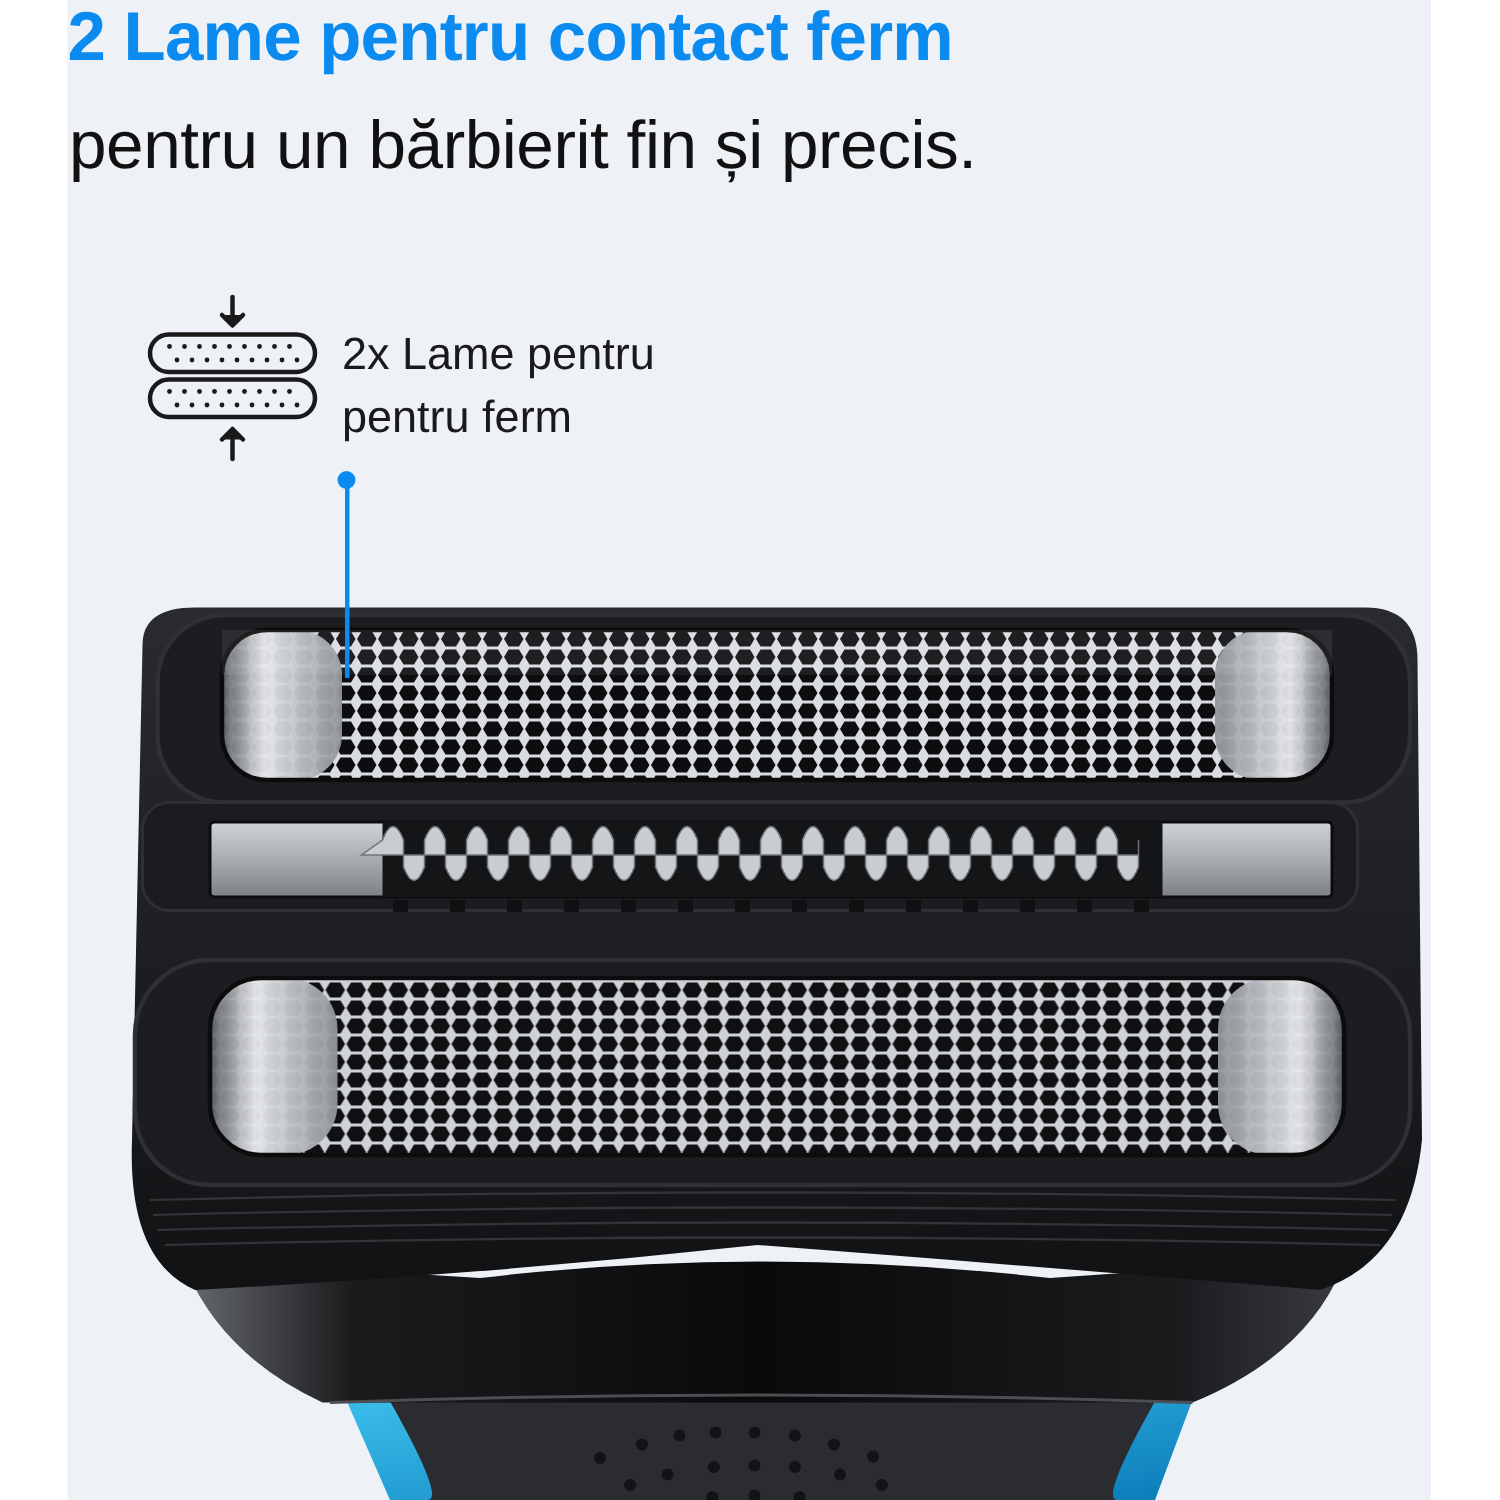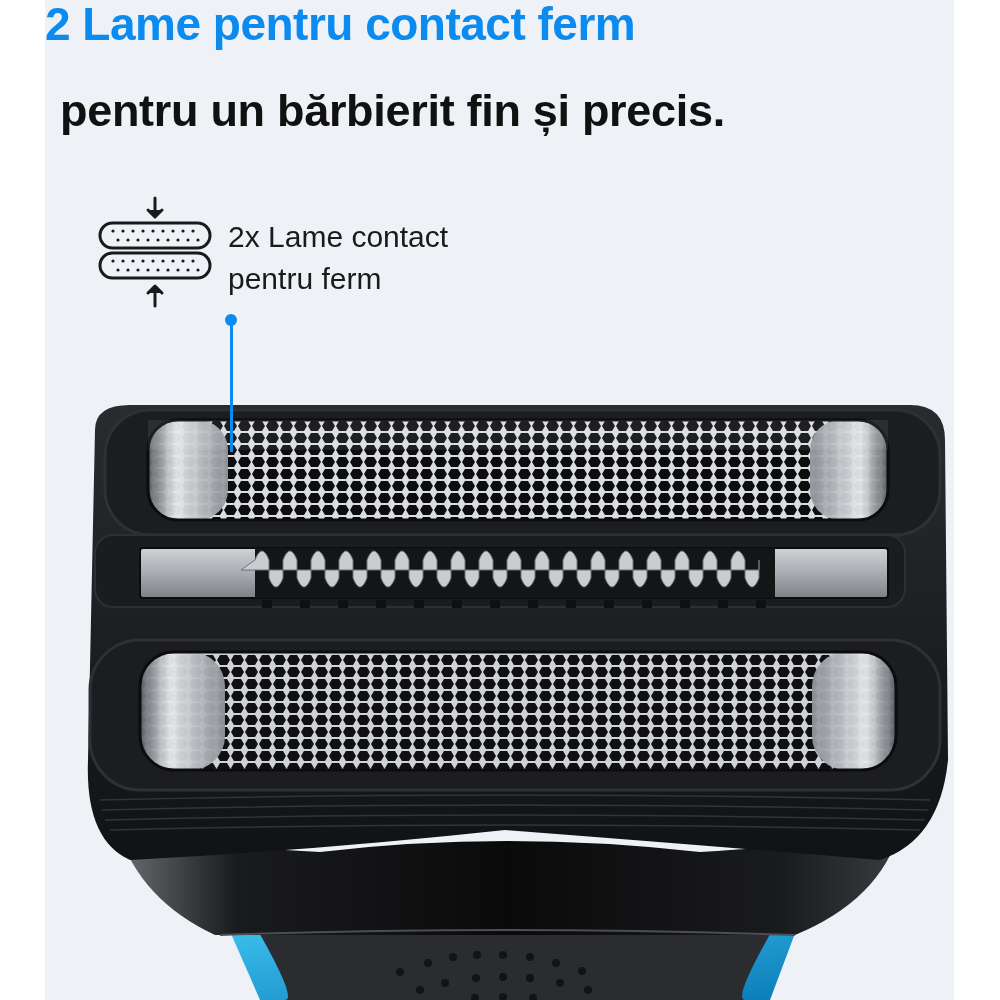--- a/index.html
+++ b/index.html
@@ -1,19 +1,19 @@
 <!DOCTYPE html>
 <html><head>
 <meta charset="utf-8">
 <style>
   html, body { margin:0; padding:0; background:#ffffff; }
   body { width:1000px; height:1000px; position:relative; overflow:hidden; font-family:"Liberation Sans", "DejaVu Sans", sans-serif; }
   .panel { position:absolute; left:45px; top:0; width:909px; height:1000px; background:#eef2f6; overflow:hidden; }
   .headline { position:absolute; left:45px; top:-6px; margin:0; font-size:46px; font-weight:700; color:#0b8bef; letter-spacing:-0.5px; line-height:60px; white-space:nowrap; }
-  .subline { position:absolute; left:45px; top:66px; margin:15px; font-size:45px; font-weight:700; color:#111; line-height:60px; white-space:nowrap; letter-spacing:-0.3px; }
+  .subline { position:absolute; left:45px; top:66px; margin:1px; font-size:45px; font-weight:400; color:#111; line-height:60px; white-space:nowrap; letter-spacing:-0.3px; }
   .feature { position:absolute; left:97px; top:196px; }
   .feature-icon { position:absolute; left:0; top:0; width:116px; height:112px; }
   .feature-label { position:absolute; left:131px; top:20px; font-size:30px; line-height:42px; color:#1a1a1a; white-space:nowrap; }
   .callout-dot { position:absolute; left:225px; top:314px; width:12px; height:12px; border-radius:50%; background:#0b8bef; z-index:5; }
   .callout-line { position:absolute; left:229.5px; top:320px; width:3px; height:132px; background:#0b8bef; z-index:5; }
   .shaver { position:absolute; left:0; top:0; width:1000px; height:1000px; }
 </style>
 </head>
 <body>
 
@@ -211,19 +211,19 @@
         <circle cx="41" cy="74" r="1.6"></circle>
         <circle cx="51" cy="74" r="1.6"></circle>
         <circle cx="61" cy="74" r="1.6"></circle>
         <circle cx="71" cy="74" r="1.6"></circle>
         <circle cx="81" cy="74" r="1.6"></circle>
         <circle cx="91" cy="74" r="1.6"></circle>
         <circle cx="101" cy="74" r="1.6"></circle>
     </g>
   </svg>
   <div class="feature-label">
-    <div>2x Lame contact</div>
+    <div>2x Lame pentru</div>
     <div>pentru ferm</div>
   </div>
 </div>
 
 <div class="callout-dot"></div>
 <div class="callout-line"></div>
 
 </body></html>

